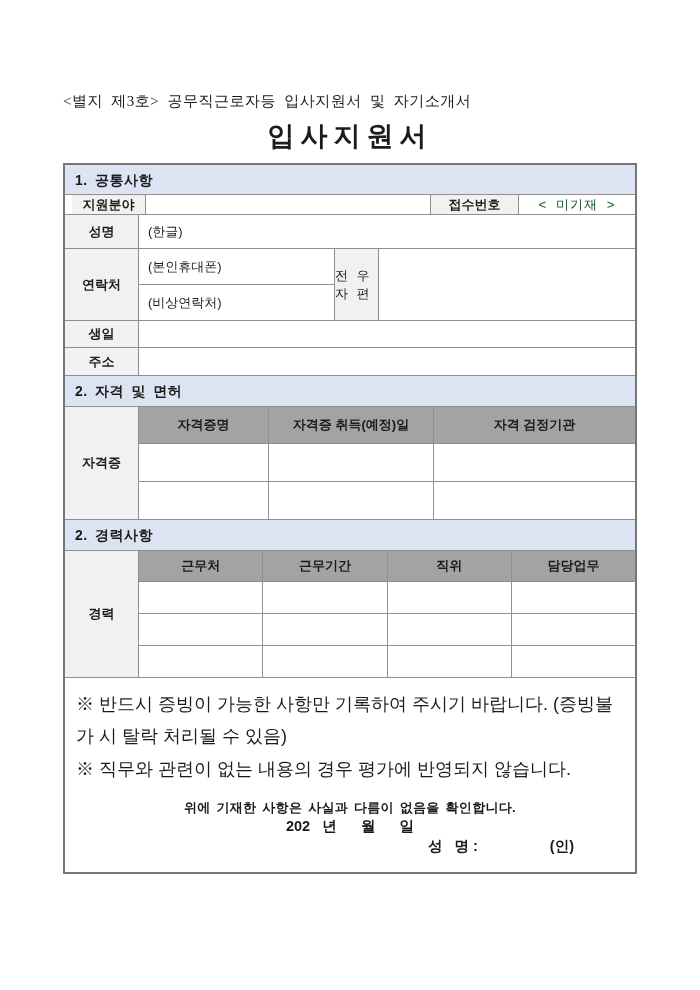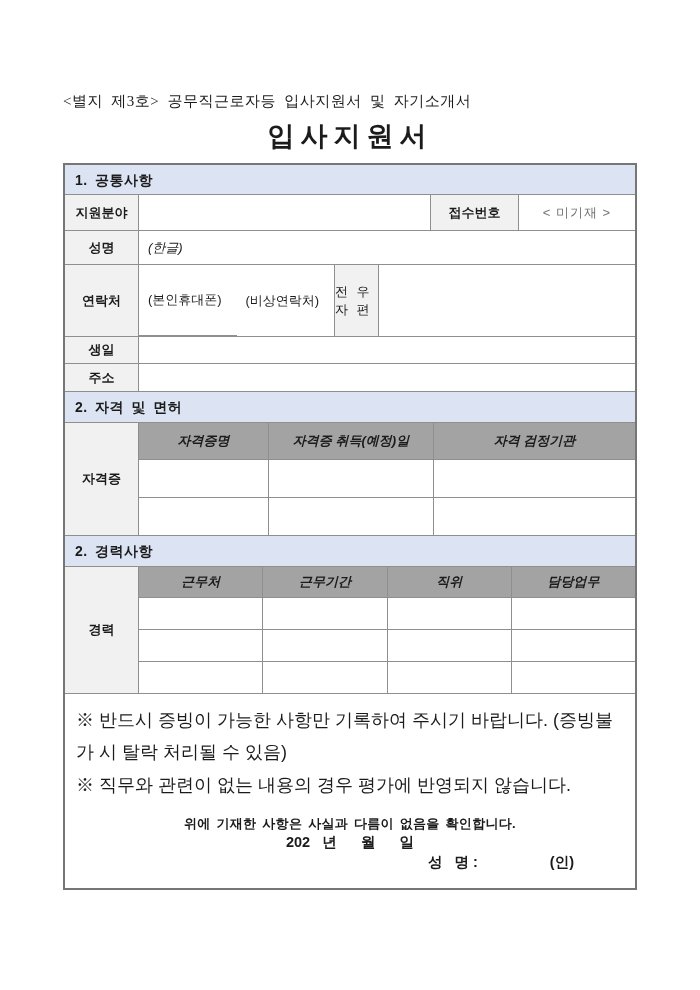--- a/index.html
+++ b/index.html
@@ -20,36 +20,36 @@
   }
 
   .form { border:2px solid #767676; width:574px; }
   .row { display:flex; border-bottom:1px solid #8f8f8f; }
   .row:last-child { border-bottom:none; }
   .cell {
     border-right:1px solid #8f8f8f; display:flex; align-items:center;
     justify-content:center; font-size:13px; min-height:100%;
   }
   .cell:last-child { border-right:none; }
-  .grow { flex:1 1 auto;font-style:italic; }
+  .grow { flex:1 1 auto; }
   .label { background:#f1f1f1; font-weight:bold; }
   .value-left { justify-content:flex-start; padding-left:9px; }
   .sec-header {
     background:#dce3f3; font-weight:bold; font-size:14px;
     padding:7px 10px 6px 10px; border-bottom:1px solid #8f8f8f;
     letter-spacing:0.5px; word-spacing:3px;
   }
-  .stack { display:flex; align-items:stretch; justify-content:stretch; padding:0; }
+  .stack { display:flex; flex-direction:column; align-items:stretch; justify-content:stretch; padding:0; }
   .stack > div { flex:1; display:flex; align-items:center; padding-left:9px; font-size:13px; }
   .stack > div:first-child { border-bottom:1px solid #8f8f8f; }
   .email-label { background:#f1f1f1; font-weight:normal; flex-direction:row; line-height:1.35; font-size:13px; }
   .thead { background:#a3a3a3; font-weight:bold; }
-  .accent { color:#737373; font-size:13px; letter-spacing:1px; }
+  .accent { color:#14532d; font-size:13px; letter-spacing:1px;font-family:Liberation Mono, monospace; }
 
-  .h30 { height:30px; } .h36 { height:36px; } .h34 { height:34px; }
+  .h30 { height:30px; } .h36 { height:20px;padding-left:7px; } .h34 { height:34px; }
   .h72 { height:72px; } .h27 { height:27px; } .h28 { height:28px; }
   .h37 { height:37px; } .h38 { height:38px; } .h31 { height:31px; }
   .h32 { height:32px; }
 
   .w74 { width:74px; flex:0 0 74px; }
   .w88 { width:88px; flex:0 0 88px; }
   .w116 { width:116px; flex:0 0 116px; }
   .w196 { width:196px; flex:0 0 196px; }
   .w44 { width:44px; flex:0 0 44px; }
   .w130 { width:130px; flex:0 0 130px; }

